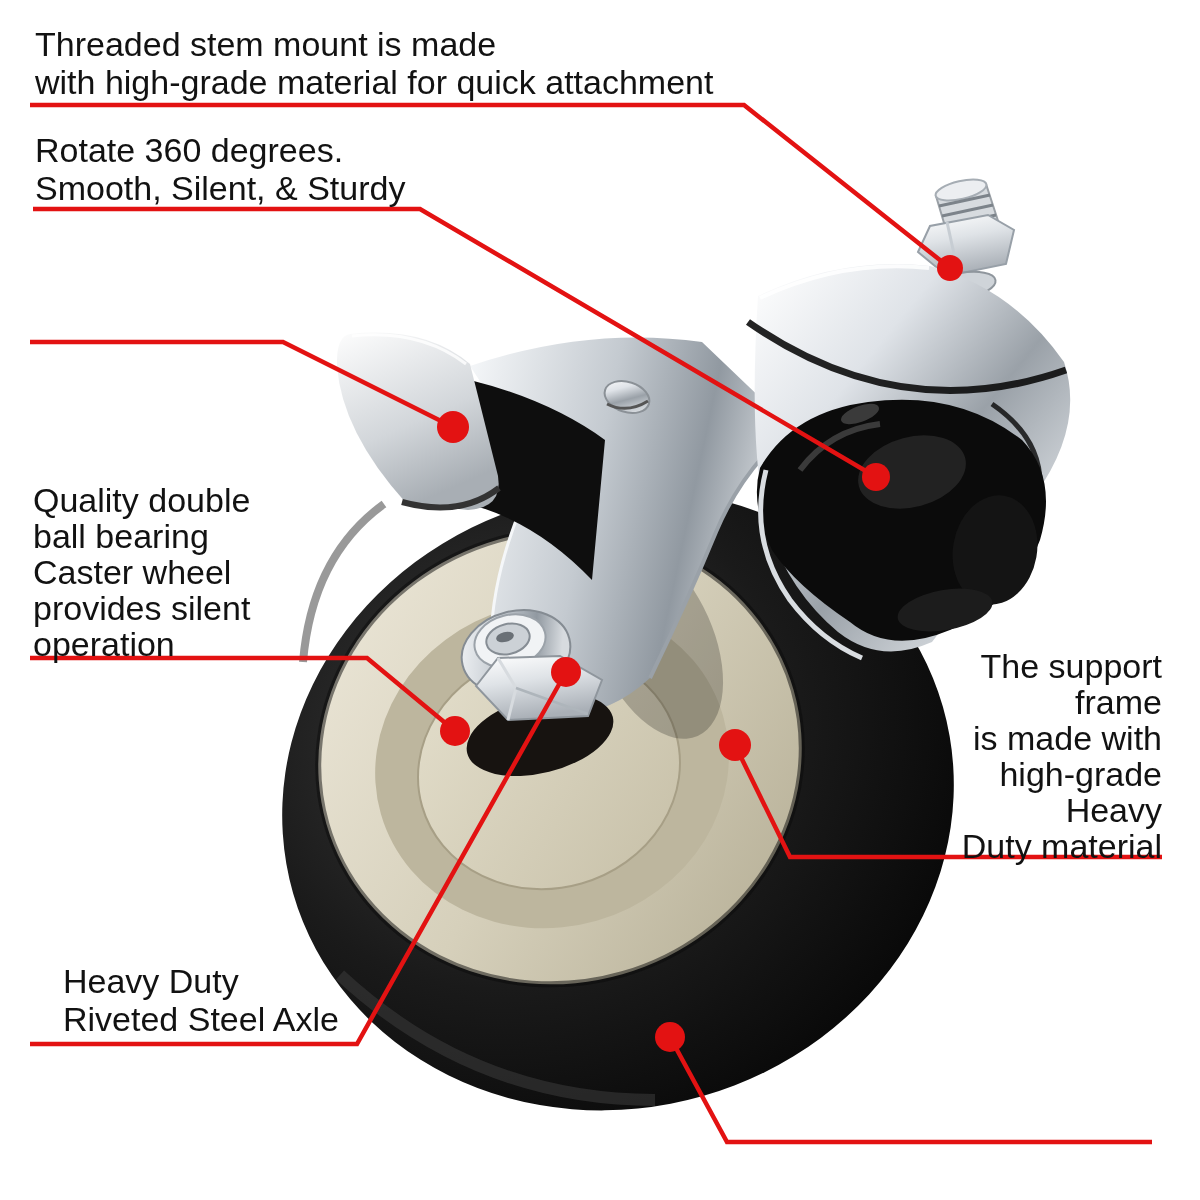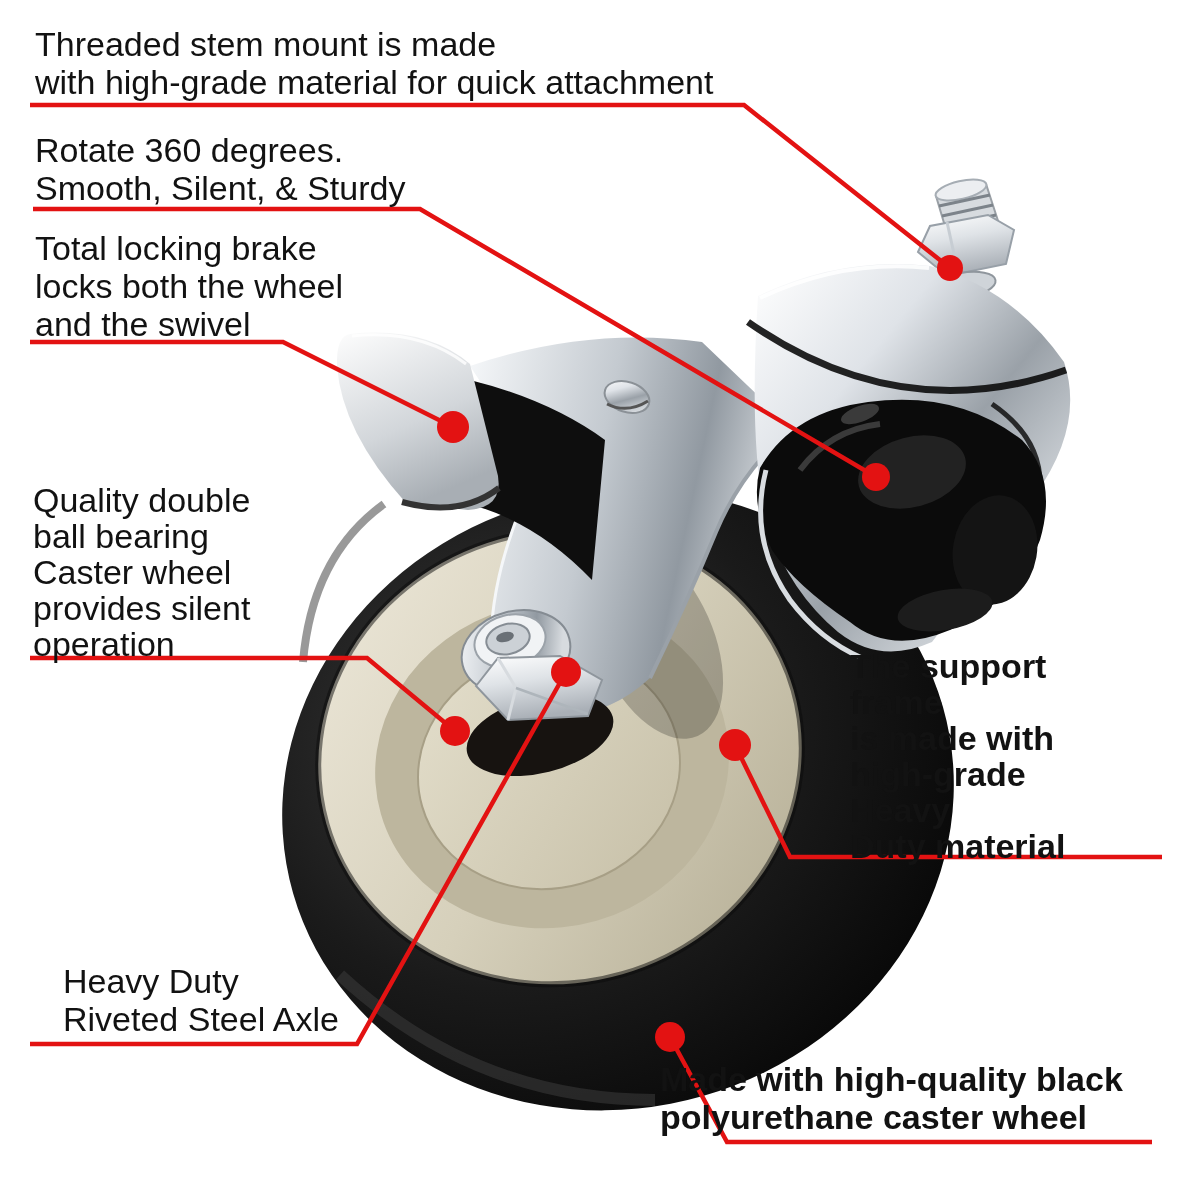--- a/index.html
+++ b/index.html
@@ -18,21 +18,21 @@
   .stage > svg{position:absolute;left:0;top:0;}
   .callout{
     position:absolute;
     color:var(--text);
     font-size:34px;
     line-height:38px;
     white-space:pre-line;
     letter-spacing:0px;
   }
   .callout.tight{line-height:36px;margin-top:8px;}
-  .callout.right{text-align:left;font-weight:bold;}
+  .callout.right{text-align:right;}
 </style>
 </head>
 <body>
 
 <div class="stage">
 
   <svg width="1200" height="1200" viewBox="0 0 1200 1200">
     <defs>
       <linearGradient id="chrome1" x1="0" y1="0" x2="1" y2="1">
         <stop offset="0" stop-color="#ffffff"></stop>
@@ -175,36 +175,31 @@
       <circle cx="670" cy="1037" r="15"></circle>
     </g>
   </svg>
 
   <div class="callout" style="left:35px;top:25px;width:760px;">Threaded stem mount is made
 with high-grade material for quick attachment</div>
 
   <div class="callout" style="left:35px;top:131px;width:460px;">Rotate 360 degrees.
 Smooth, Silent, &amp; Sturdy</div>
 
-  <div class="callout" style="left:35px;top:229px;width:420px;">Total locking brake
-locks both the wheel
-and the swivel</div>
 
   <div class="callout tight" style="left:33px;top:474px;width:300px;">Quality double
 ball bearing
 Caster wheel
 provides silent
 operation</div>
 
   <div class="callout tight right" style="left:850px;top:640px;width:312px;">The support
 frame
 is made with
 high-grade
 Heavy
 Duty material</div>
 
   <div class="callout" style="left:35px;top:962px;width:360px;margin-left:28px;">Heavy Duty
 Riveted Steel Axle</div>
 
-  <div class="callout right" style="left:660px;top:1060px;width:492px;">Made with high-quality black
-polyurethane caster wheel</div>
 
 </div>
 
 </body></html>

